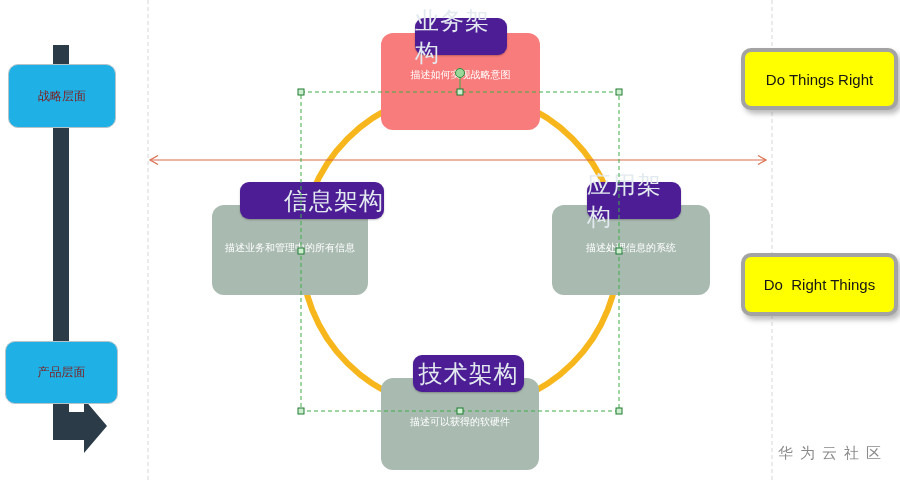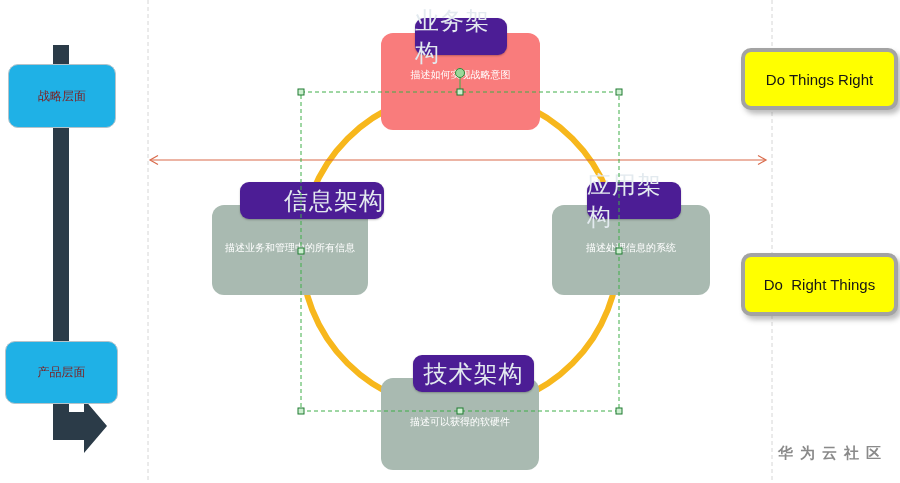--- a/index.html
+++ b/index.html
@@ -34,21 +34,21 @@
 
   .arch-label{
     position:absolute;z-index:4;background:#4c1d95;border-radius:9px;
     color:#E3EAEF;font-size:24px;letter-spacing:1px;
     display:flex;align-items:center;justify-content:center;
     box-shadow:0 1px 2px rgba(0,0,0,.25);
   }
   #label-top{left:415px;top:18px;width:92px;height:37px;}
   #label-left{left:240px;top:182px;width:100px;height:37px;padding-left:44px;}
   #label-right{left:587px;top:182px;width:94px;height:37px;}
-  #label-bottom{left:413px;top:355px;width:121px;height:37px;font-family:Liberation Mono, monospace;}
+  #label-bottom{left:413px;top:355px;width:111px;height:37px;font-family:Liberation Mono, monospace;}
 
   .arch-desc{
     position:absolute;z-index:4;color:#ffffff;font-size:10px;
     text-align:center;line-height:12px;
   }
   #desc-top{left:381px;top:69px;width:159px;}
   #desc-left{left:212px;top:242px;width:156px;}
   #desc-right{left:552px;top:242px;width:158px;}
   #desc-bottom{left:381px;top:416px;width:158px;}
 
@@ -58,21 +58,21 @@
     border-radius:10px;color:#161616;font-size:15px;white-space:pre;
     display:flex;align-items:center;justify-content:center;
     box-shadow:3px 4px 5px rgba(110,110,110,.45);box-sizing:border-box;
   }
   #callout-top{left:741px;top:48px;width:157px;height:62px;}
   #callout-bottom{left:741px;top:253px;width:157px;height:63px;}
 
   
   #watermark{
     position:absolute;z-index:3;left:778px;top:444px;
-    color:#8a8a8a;font-size:15px;letter-spacing:7px;font-weight:700;
+    color:#8a8a8a;font-size:15px;letter-spacing:7px;font-weight:400;
     white-space:nowrap;
   }
 </style>
 </head>
 <body>
 
 <div id="stage">
 
   <svg id="base-layer" width="900" height="483" viewBox="0 0 900 483">
 

